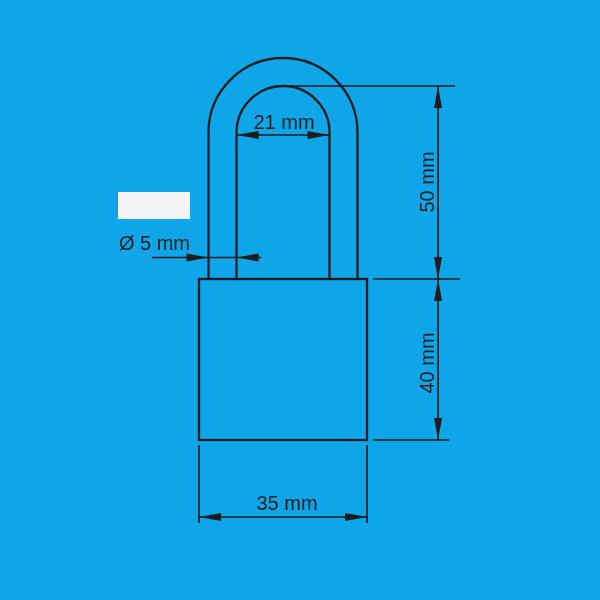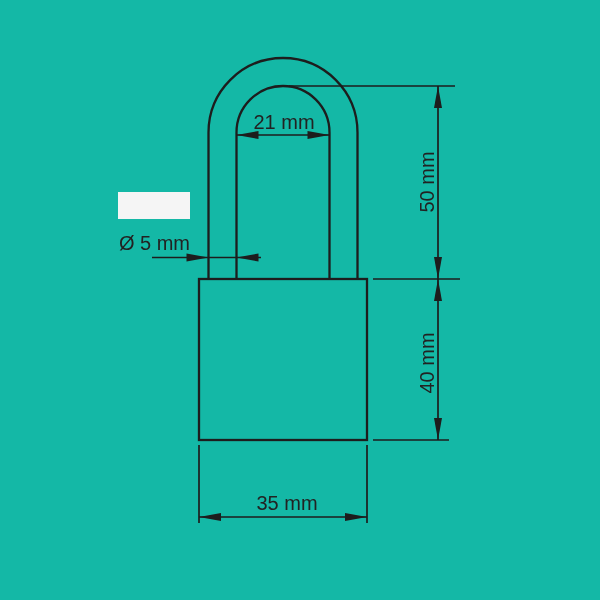--- a/index.html
+++ b/index.html
@@ -8,21 +8,21 @@
     background: #ffffff;
     width: 600px;
     height: 600px;
     overflow: hidden;
     font-family: "Liberation Sans", sans-serif;
   }
   .stage {
     position: relative;
     width: 600px;
     height: 600px;
-    background: #14b8a6;
+    background: #0ea5e9;
   }
   svg {
     display: block;
   }
   svg text {
     font-family: "Liberation Sans", sans-serif;
     font-size: 20px;
     fill: #222222;
   }
   .outline {

